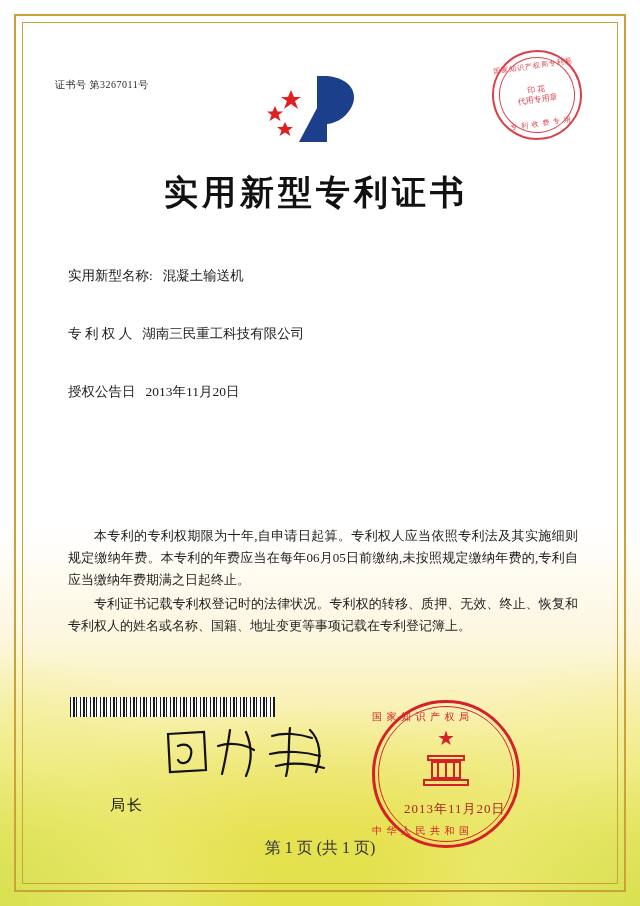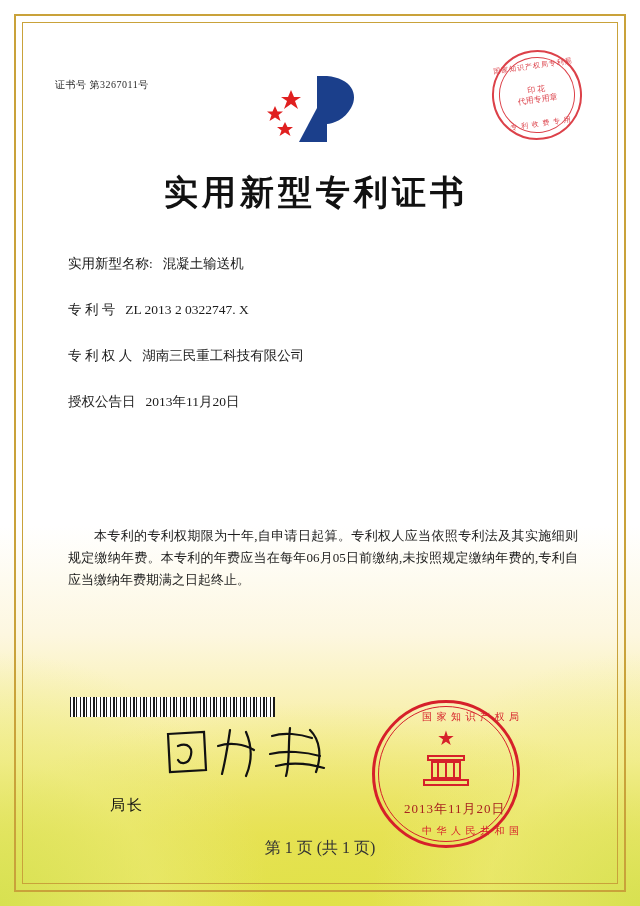--- a/index.html
+++ b/index.html
@@ -119,20 +119,21 @@
   }
   .field-row {
     display: flex;
     align-items: baseline;
     margin-bottom: 28px;
     font-size: 13.5px;
     color: #1c1c1c;
   }
   .field-label {
     white-space: nowrap;
+    margin-top: 12px;
   }
   .field-value {
     margin-left: 10px;
     white-space: nowrap;
   }
   .body-text {
     position: absolute;
     left: 68px;
     right: 62px;
     top: 525px;
@@ -210,21 +211,21 @@
     position: absolute;
     left: 50%;
     top: 46px;
     transform: translateX(-50%);
     width: 56px;
     height: 46px;
   }
   .seal-text-top, .seal-text-bottom {
     position: absolute;
     left: 0; right: 0;
-    text-align: right;
+    text-align: left;
     color: #d6202a;
     font-size: 10px;
     letter-spacing: 1px;
   }
   .seal-text-top { top: 10px; }
   .seal-text-bottom { bottom: 10px; }
   .seal-date {
     position: absolute;
     left: 404px;
     top: 800px;
@@ -274,37 +275,34 @@
         </g>
       </svg>
     </div>
 
     <div class="title">实用新型专利证书</div>
 
     <div class="fields">
       <div class="field-row">
         <span class="field-label">实用新型名称:</span>
         <span class="field-value">混凝土输送机</span>
-      </div>
-      <div class="field-row">
-        <span class="field-label">专 利 号</span>
-        <span class="field-value">ZL 2013 2 0322747. X</span>
       </div>
       <div class="field-row">
         <span class="field-label">专 利 权 人</span>
         <span class="field-value">湖南三民重工科技有限公司</span>
       </div>
       <div class="field-row">
         <span class="field-label">授权公告日</span>
         <span class="field-value">2013年11月20日</span>
       </div>
     </div>
 
     <div class="body-text">
       <p>本专利的专利权期限为十年,自申请日起算。专利权人应当依照专利法及其实施细则规定缴纳年费。本专利的年费应当在每年06月05日前缴纳,未按照规定缴纳年费的,专利自应当缴纳年费期满之日起终止。</p>
+      <p>专利证书记载专利权登记时的法律状况。专利权的转移、质押、无效、终止、恢复和专利权人的姓名或名称、国籍、地址变更等事项记载在专利登记簿上。</p>
     </div>
 
     <div class="barcode"></div>
 
     <div class="director-label">局长</div>
 
     <div class="signature">
       <svg viewBox="0 0 190 62" width="190" height="62" aria-hidden="true">
         <g stroke="#111" stroke-width="2.2" fill="none" stroke-linecap="round">
           <path d="M8 12 L44 10 L46 48 L10 50 Z"></path>

